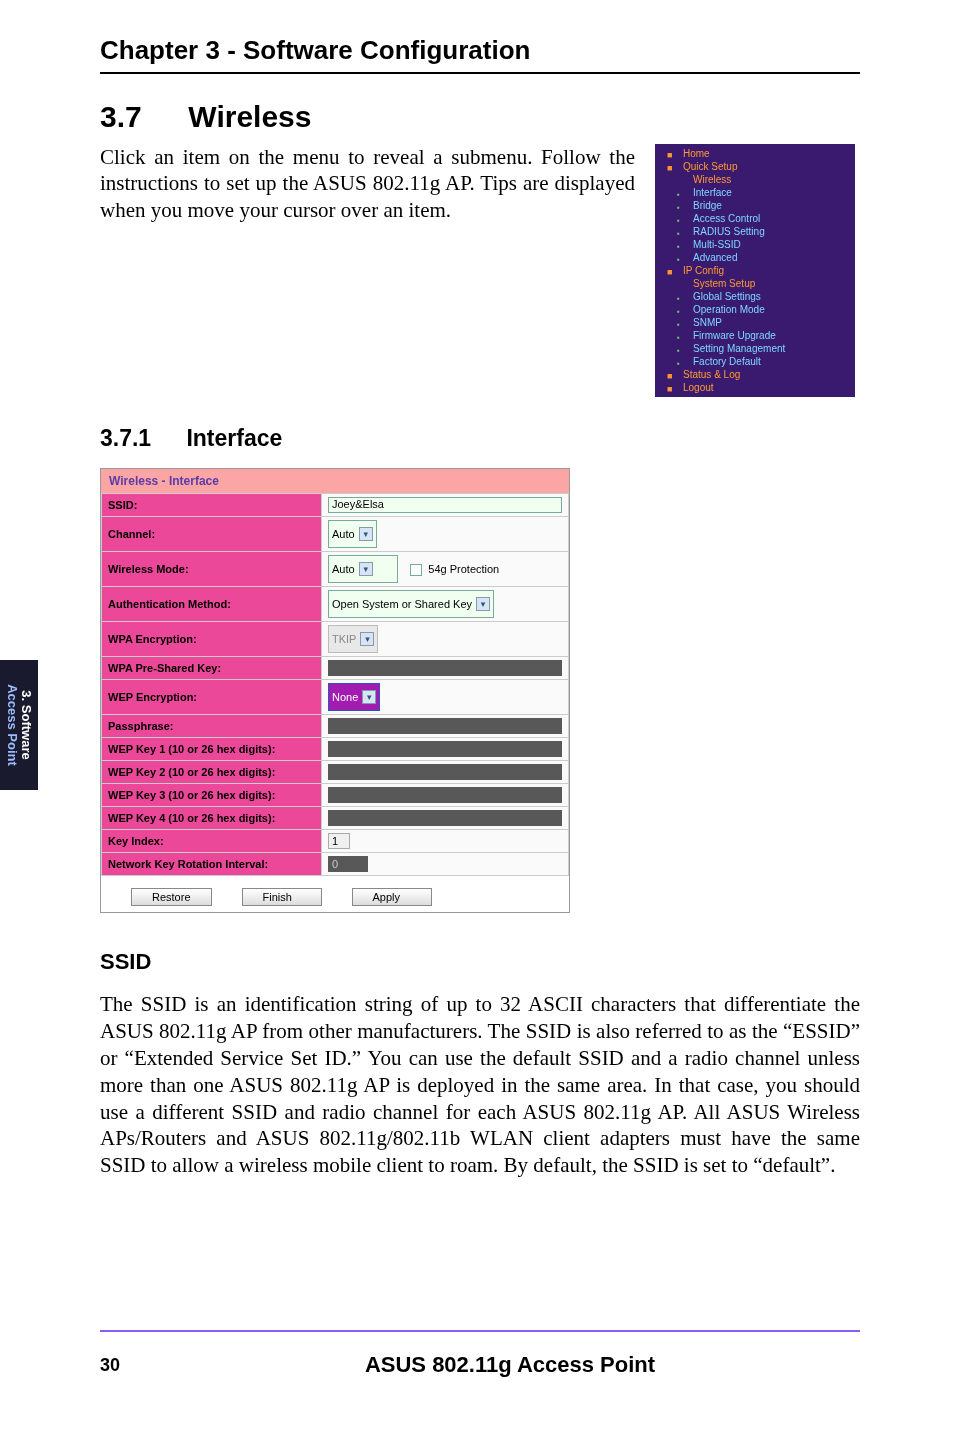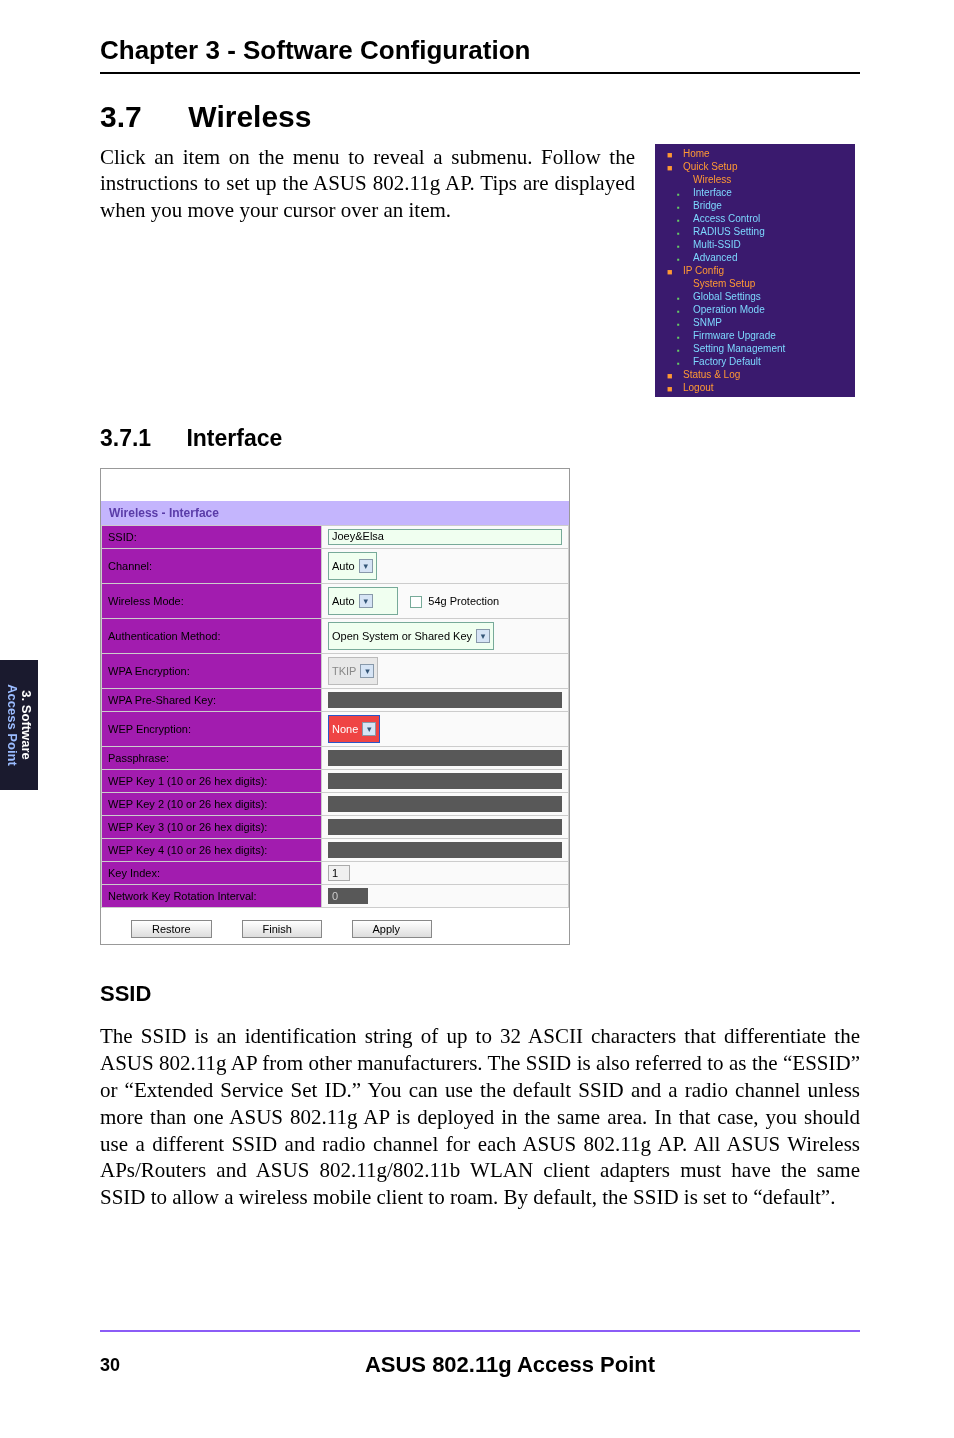--- a/index.html
+++ b/index.html
@@ -13,30 +13,30 @@
   .chapter-title { font-family: Arial, Helvetica, sans-serif; font-weight: bold; font-size: 26px; padding-bottom: 6px; border-bottom: 2px solid #000; margin-bottom: 26px; }
   h2.section { font-family: Arial, Helvetica, sans-serif; font-weight: bold; font-size: 30px; margin-bottom: 10px; }
   h2.section .num { display: inline-block; width: 80px; }
   .intro-wrap { display: flex; align-items: flex-start; gap: 20px; }
   .intro-text { font-size: 21px; line-height: 1.25; text-align: justify; width: 535px; }
   .nav-column { width: 205px; }
   h3.subsection { font-family: Arial, Helvetica, sans-serif; font-weight: bold; font-size: 23px; margin-top: 28px; margin-bottom: 16px; }
   h3.subsection .num { display: inline-block; width: 80px; }
   
   .form-panel { width: 470px; border: 1px solid #999; font-family: Arial, Helvetica, sans-serif; font-size: 11px; }
-  .form-header { background: #c4b5fd; color: #5a3ca8; font-weight: bold; padding: 5px 8px; font-size: 12px; margin-top: 32px; }
+  .form-header { background: #fca5a5; color: #5a3ca8; font-weight: bold; padding: 5px 8px; font-size: 12px; }
   .form-table { width: 100%; border-collapse: collapse; }
   .form-table td { border: 1px solid #ccc; padding: 3px 6px; vertical-align: middle; height: 22px; }
-  .form-table td.label { width: 220px; font-weight: normal; background: #a21caf; }
+  .form-table td.label { width: 220px; font-weight: bold; background: #ec4899; }
   .form-table td.val { background: #fafafa; }
   .input-text { width: 100%; height: 16px; font-size: 11px; border: 1px solid #7a9; background: #f0fff0; padding: 0 3px; }
   .input-text.dim { background: #585858; border-color: #585858; }
   .select { display: inline-flex; align-items: center; border: 1px solid #7a9; background: #f0fff0; height: 28px; padding: 0 3px; font-size: 11px; }
   .select.dim { background: #e8e8e8; color: #888; border-color: #bbb; }
-  .select.sel-blue { background: #ef4444; color: #fff; border-color: #2a55c8; }
+  .select.sel-blue { background: #a21caf; color: #fff; border-color: #2a55c8; }
   .select .arrow { margin-left: 4px; display: inline-block; width: 14px; height: 14px; background: #d6e4f5; border: 1px solid #89a; text-align: center; line-height: 12px; font-size: 9px; color: #357; }
   .chk { display: inline-block; width: 12px; height: 12px; border: 1px solid #7a9; background: #fff; vertical-align: middle; margin-right: 3px; }
   .num-input { width: 40px; height: 16px; border: 1px solid #aaa; background: #f0f0f0; display: inline-flex; align-items: center; padding: 0 3px; }
   .num-input.small { width: 22px; }
   .btn-row { display: flex; gap: 30px; padding: 6px 30px; justify-content: flex-start; }
   .btn { border: 1px solid #888; background: linear-gradient(#fff,#ddd); padding: 2px 20px; font-size: 11px; min-width: 80px; text-align: left; }
   
   .nav { background: #3a1a6e; color: #c0c0ff; font-family: Arial, Helvetica, sans-serif; font-size: 10px; width: 200px; padding: 3px 0; }
   .nav-item { display: flex; align-items: center; padding: 1px 12px; }
   .nav-item .bullet { width: 10px; height: 10px; margin-right: 6px; display: inline-block; }

